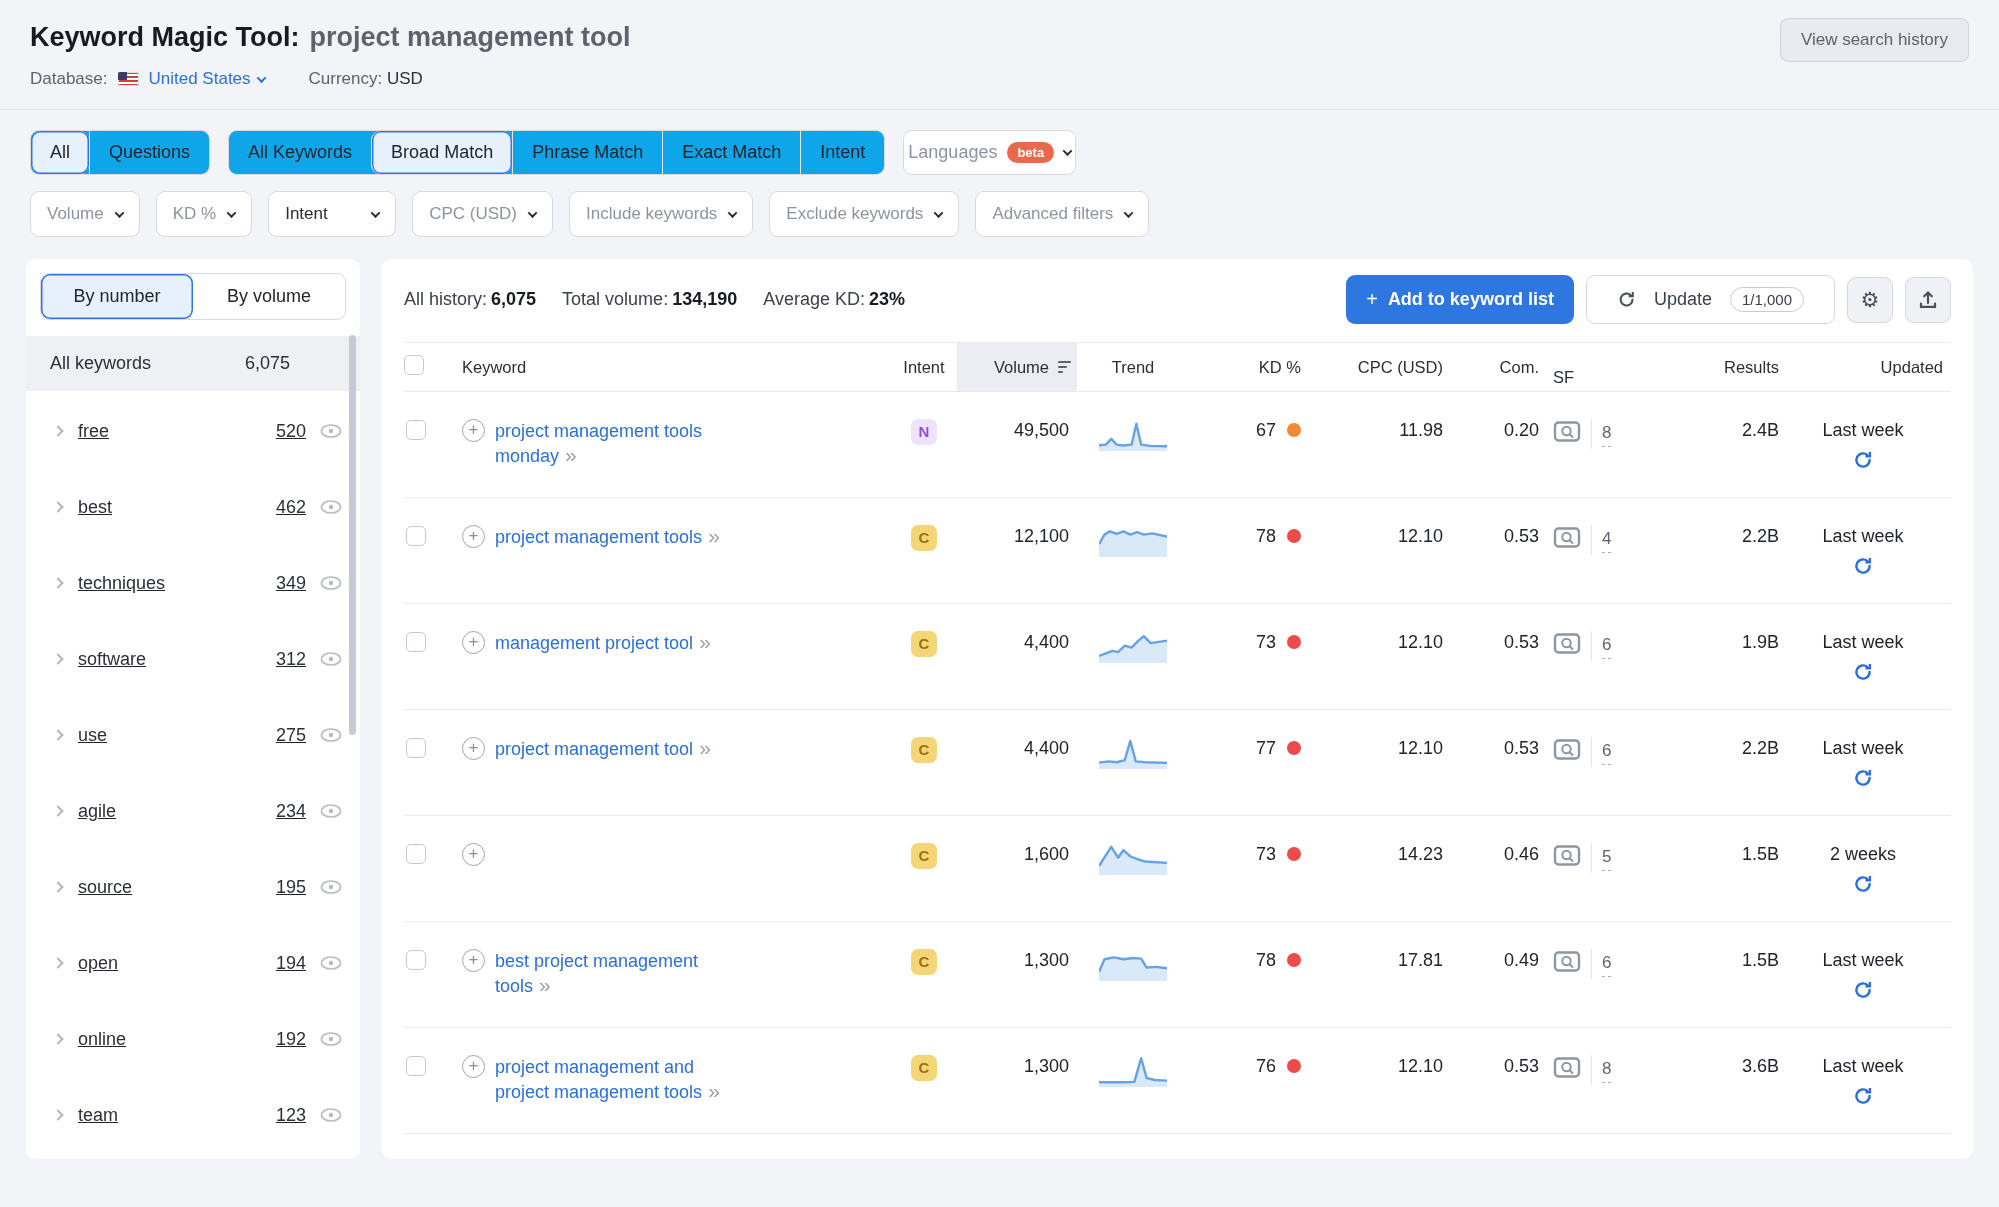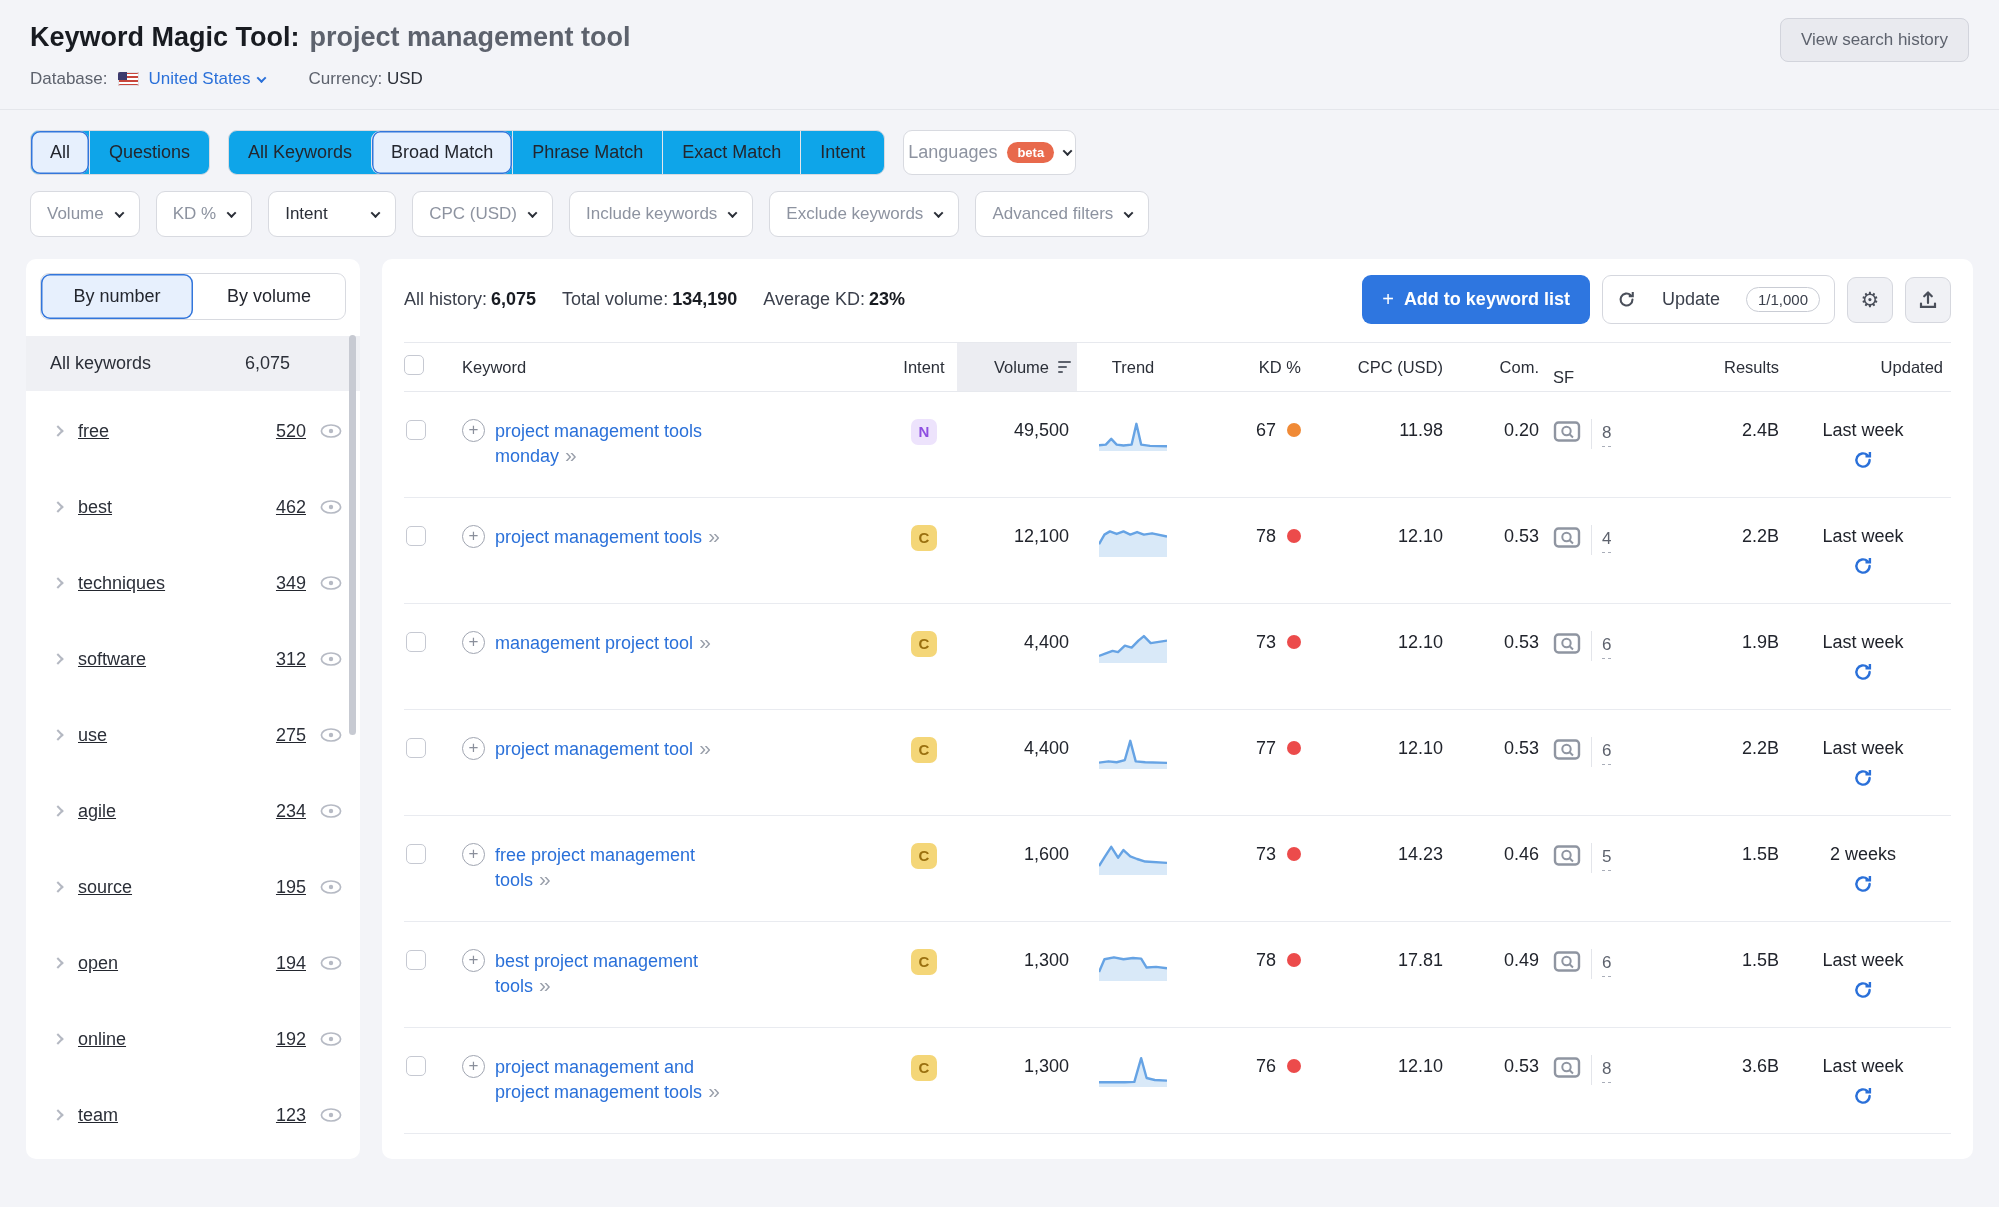--- a/index.html
+++ b/index.html
@@ -64,22 +64,22 @@
 
   
   .main { flex:1; padding:16px 22px 0; overflow:hidden; }
   .stats-bar { display:flex; align-items:center; justify-content:space-between; }
   .stats-left { display:flex; align-items:center; gap:26px; font-size:18px; color:#3B404C; }
   .stats-left b { color:#181B21; font-weight:700; margin-left:4px; }
   .actions { display:flex; align-items:center; gap:12px; }
   .add-btn { display:inline-flex; align-items:center; gap:10px; background:#2E76E0; color:#fff;
     border:none; border-radius:9px; padding:13px 20px; font-size:18px; font-weight:600; cursor:pointer; font-family:inherit; }
   .add-btn .plus { font-size:20px; font-weight:400; }
-  .update-btn { display:inline-flex; align-items:center; gap:26px; background:#fff; border:1px solid #D5D7DE;
-    border-radius:9px; padding:11px 14px; font-size:18px; color:#3B404C; cursor:pointer; }
+  .update-btn { display:inline-flex; align-items:center; gap:18px; background:#fff; border:1px solid #D5D7DE;
+    border-radius:9px; padding:11px 30px; font-size:18px; color:#3B404C; cursor:pointer; }
   .update-pill { border:1px solid #C9CCD4; border-radius:13px; padding:3px 11px; font-size:15px; color:#3B404C; }
   .icon-btn { width:46px; height:46px; display:inline-flex; align-items:center; justify-content:center;
     background:#F0F1F5; border:1px solid #D5D7DE; border-radius:9px; cursor:pointer; color:#4A4F5A; font-size:21px; }
 
   
   .grid { display:grid; grid-template-columns:58px minmax(0,1fr) 66px 120px 112px 112px 142px 96px 112px 128px 172px; align-items:center; }
   .thead { margin-top:18px; border-top:1px solid #E7E9EE; border-bottom:1px solid #E7E9EE; height:50px; }
   .th { font-size:16.5px; color:#2B2F38; }
   .t-right { text-align:right; }
   .t-center { text-align:center; }
@@ -544,21 +544,20 @@
                 <path d="M16.9 1.9v4.4h-4.4" fill="none" stroke="#2A70D9" stroke-width="2.4"></path>
               </svg>
       </span>
     </div>
   </div>
 
   <div class="grid tr">
     <div class="td c-check"><span class="checkbox"></span></div>
     <div class="td c-kw">
       <span class="plus-circle">+</span>
-      <span class="kw-wrap"><a class="kw-link">free project management tools</a><span class="dbl">»</span></span>
     </div>
     <div class="td c-intent t-center"><span class="intent-badge badge-c">C</span></div>
     <div class="td c-vol">1,600</div>
     <div class="td c-trend">
             <svg width="68" height="32" viewBox="0 0 100 100" preserveAspectRatio="none">
               <polygon points="0,72 8,45 18,12 28,46 36,22 46,42 56,50 68,58 100,62 100,100 0,100" fill="#D9E9F8"></polygon>
               <polyline points="0,72 8,45 18,12 28,46 36,22 46,42 56,50 68,58 100,62" fill="none" stroke="#66A3E4" stroke-width="2.4" vector-effect="non-scaling-stroke" stroke-linejoin="round"></polyline>
             </svg>
           </div>
     <div class="td c-kd">

